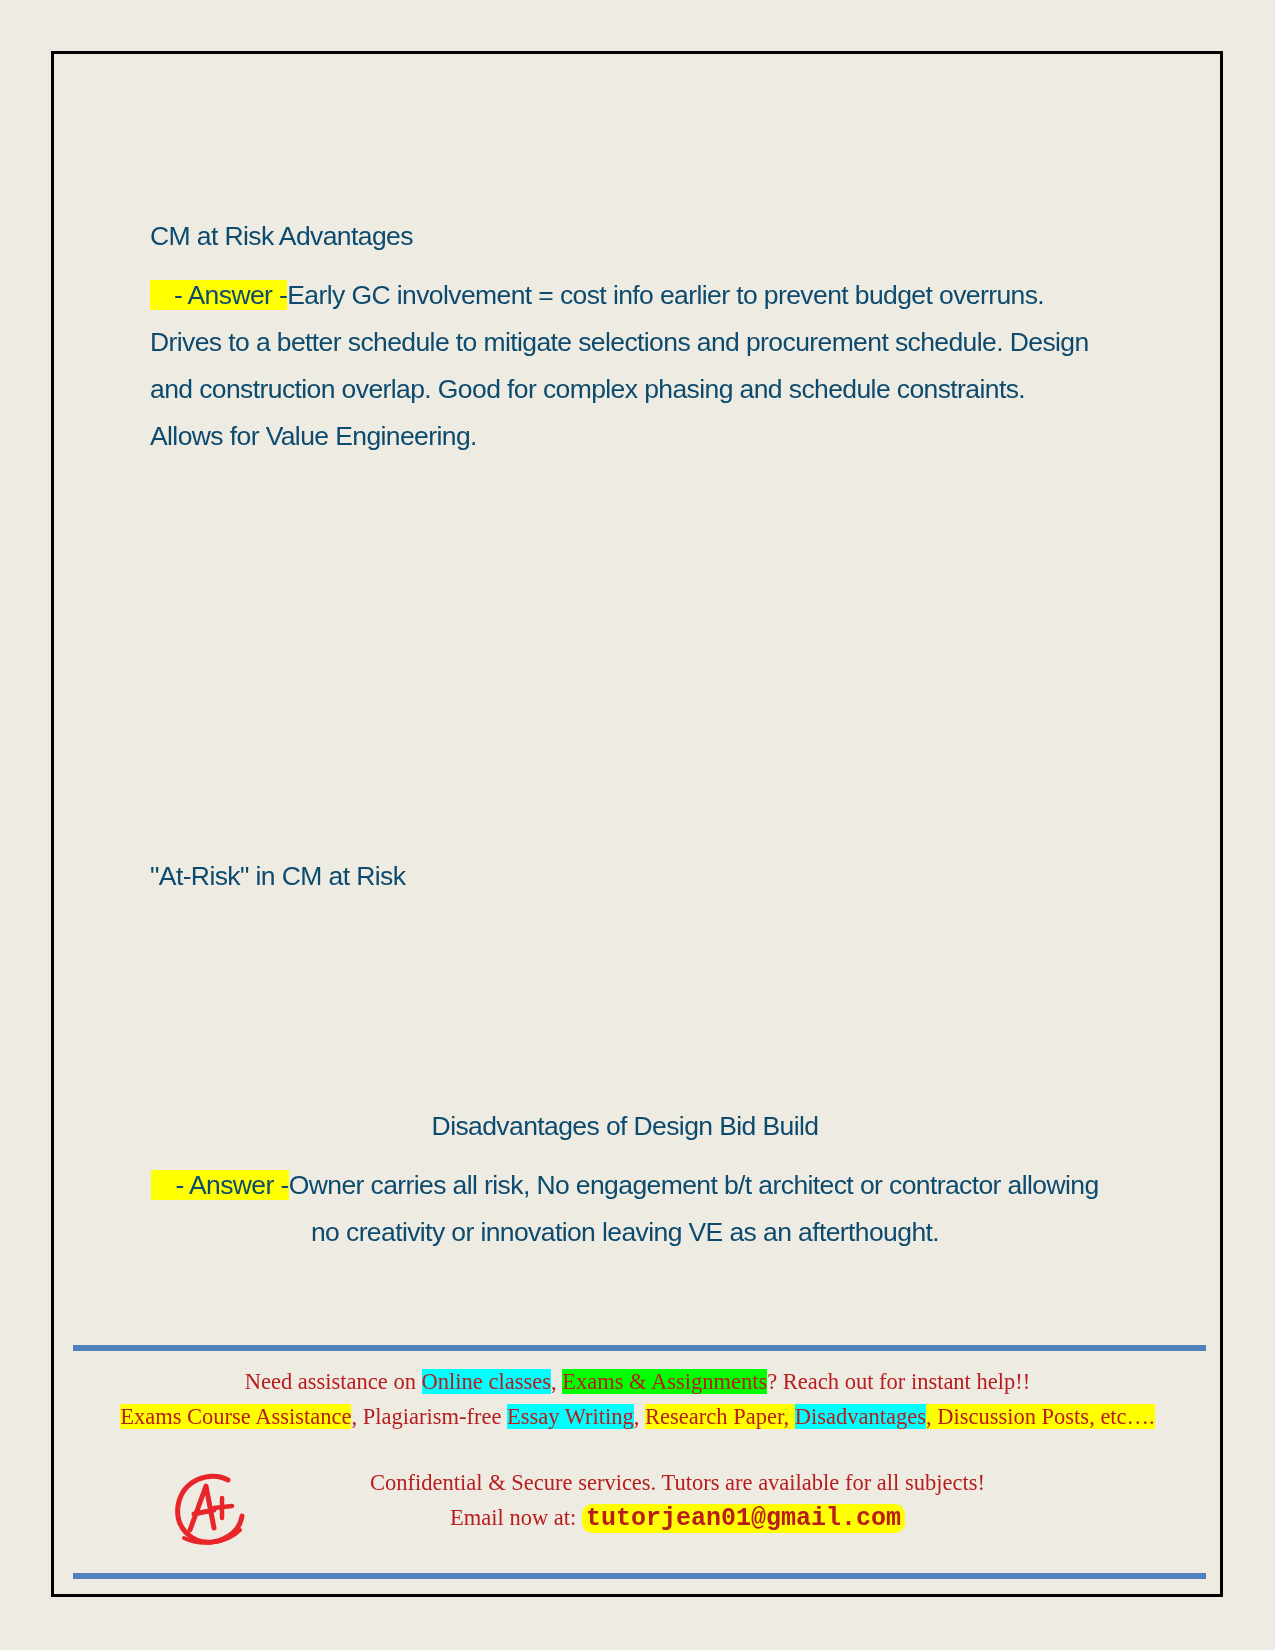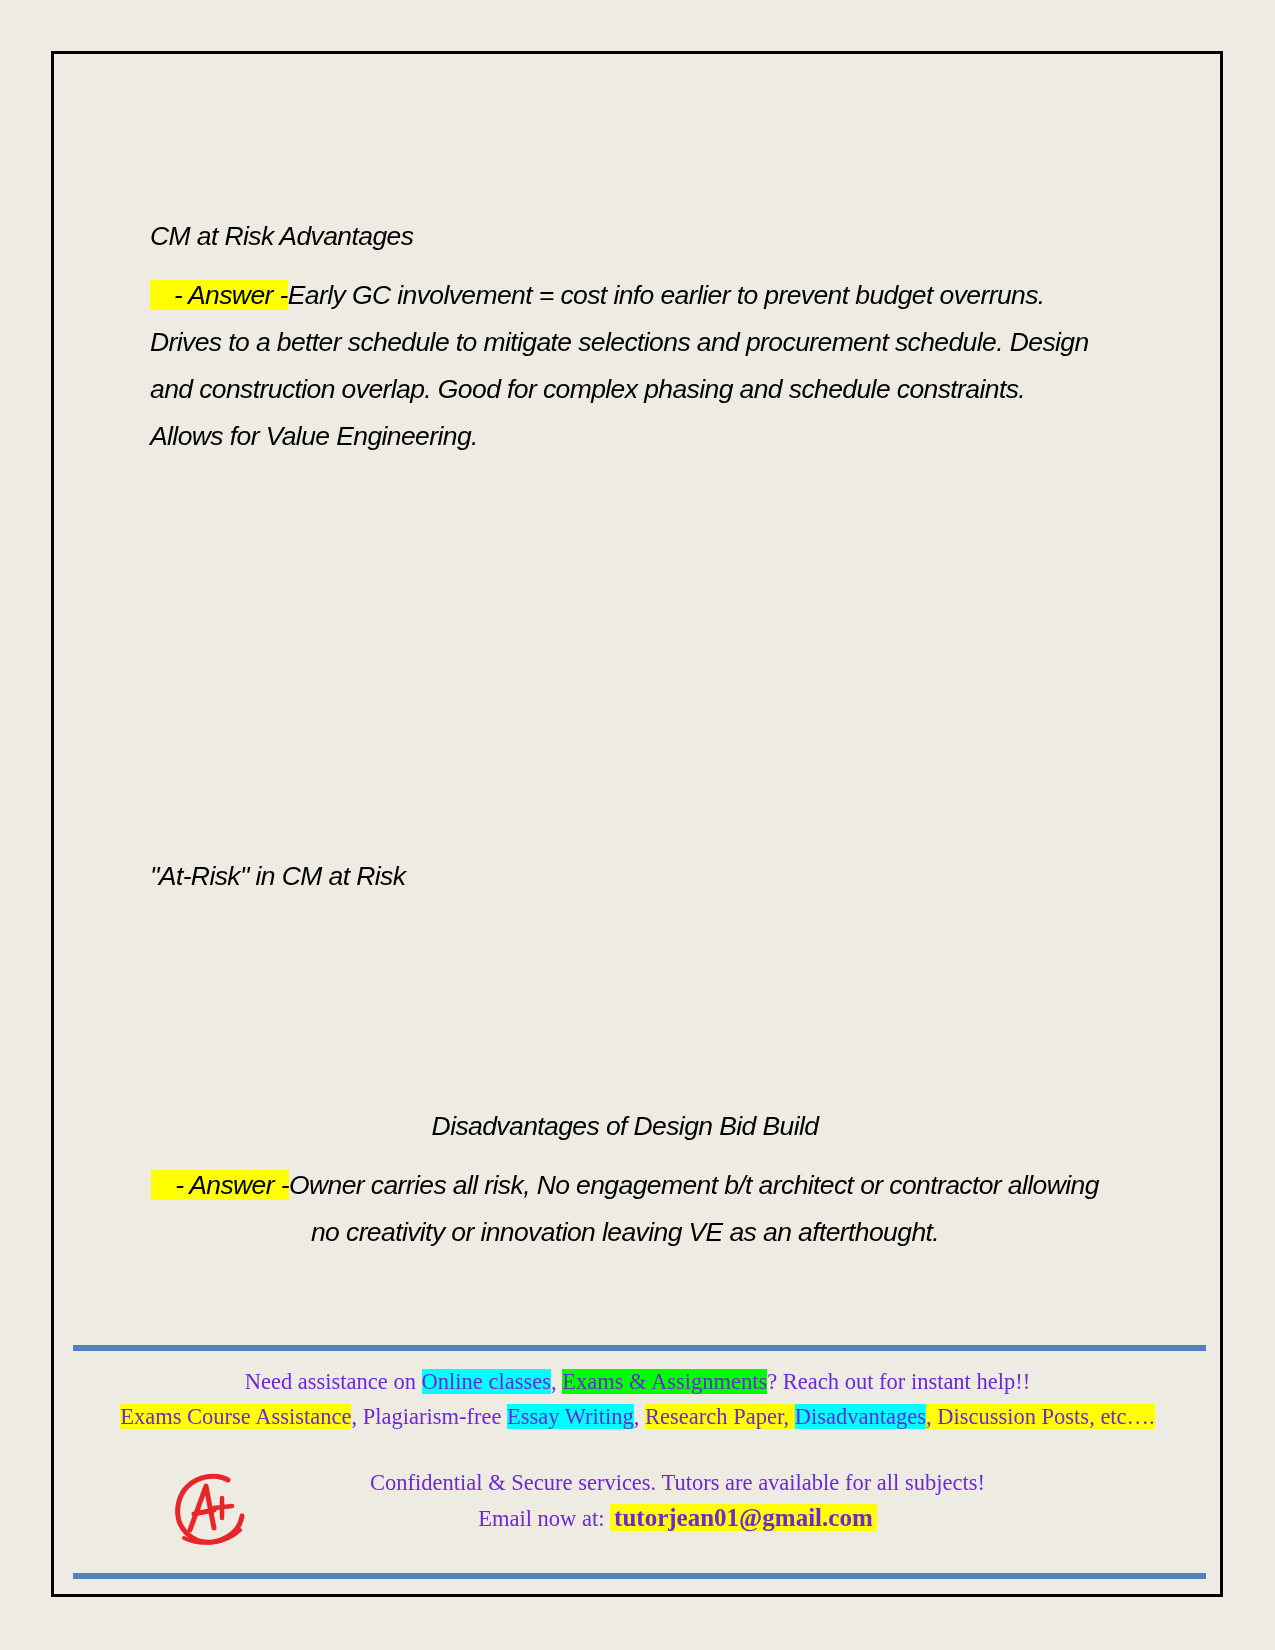--- a/index.html
+++ b/index.html
@@ -1,27 +1,27 @@
 <!DOCTYPE html>
 <html><head>
 <meta charset="utf-8">
 <style>
   html, body { margin:0; padding:0; }
   body { width:1275px; height:1650px; background:#edebe2; position:relative; overflow:hidden; }
   .frame { position:absolute; left:51px; top:51px; width:1172px; height:1546px; border:3px solid #000; box-sizing:border-box; }
-  .qa { position:absolute; left:150px; width:950px; font-family:"Liberation Sans", sans-serif; font-size:26.5px; color:#000000; letter-spacing:-0.6px;font-style:italic; }
+  .qa { position:absolute; left:150px; width:950px; font-family:"Liberation Sans", sans-serif; font-size:26.5px; color:#0c4a6e; letter-spacing:-0.6px; }
   .q { line-height:32px; }
   .a { line-height:47px; margin-top:20px; }
   .hl { background:#ffff00;padding-left:24px; }
   .rule { position:absolute; left:73px; width:1133px; height:6px; background:#4f81bd; }
-  .foot { position:absolute; left:60px; width:1155px; text-align:center; font-family:"Liberation Serif", serif; font-size:22.5px; color:#6d28d9; line-height:35px; }
+  .foot { position:absolute; left:60px; width:1155px; text-align:center; font-family:"Liberation Serif", serif; font-size:22.5px; color:#b91c1c; line-height:35px; }
   .cy { background:#00ffff; }
   .gr { background:#00ff00; }
   .ye { background:#ffff00; }
-  .email { background:#ffff00; font-family:Liberation Serif, serif; font-weight:bold; font-size:25px; padding:0 4px; }
+  .email { background:#ffff00; font-family:Liberation Mono, monospace; font-weight:bold; font-size:25px; padding:0 4px;border-radius:10px; }
   .logo { position:absolute; left:170px; top:1468px; width:80px; height:80px; }
 </style>
 </head>
 <body>
 
 <div class="frame"></div>
 
 <div class="qa" style="top:220px;">
   <div class="q">CM at Risk Advantages</div>
   <div class="a"><span class="hl">- Answer -</span><span>Early GC involvement = cost info earlier to prevent budget overruns. Drives to a better schedule to mitigate selections and procurement schedule. Design and construction overlap. Good for complex phasing and schedule constraints. Allows for Value Engineering.</span></div>

